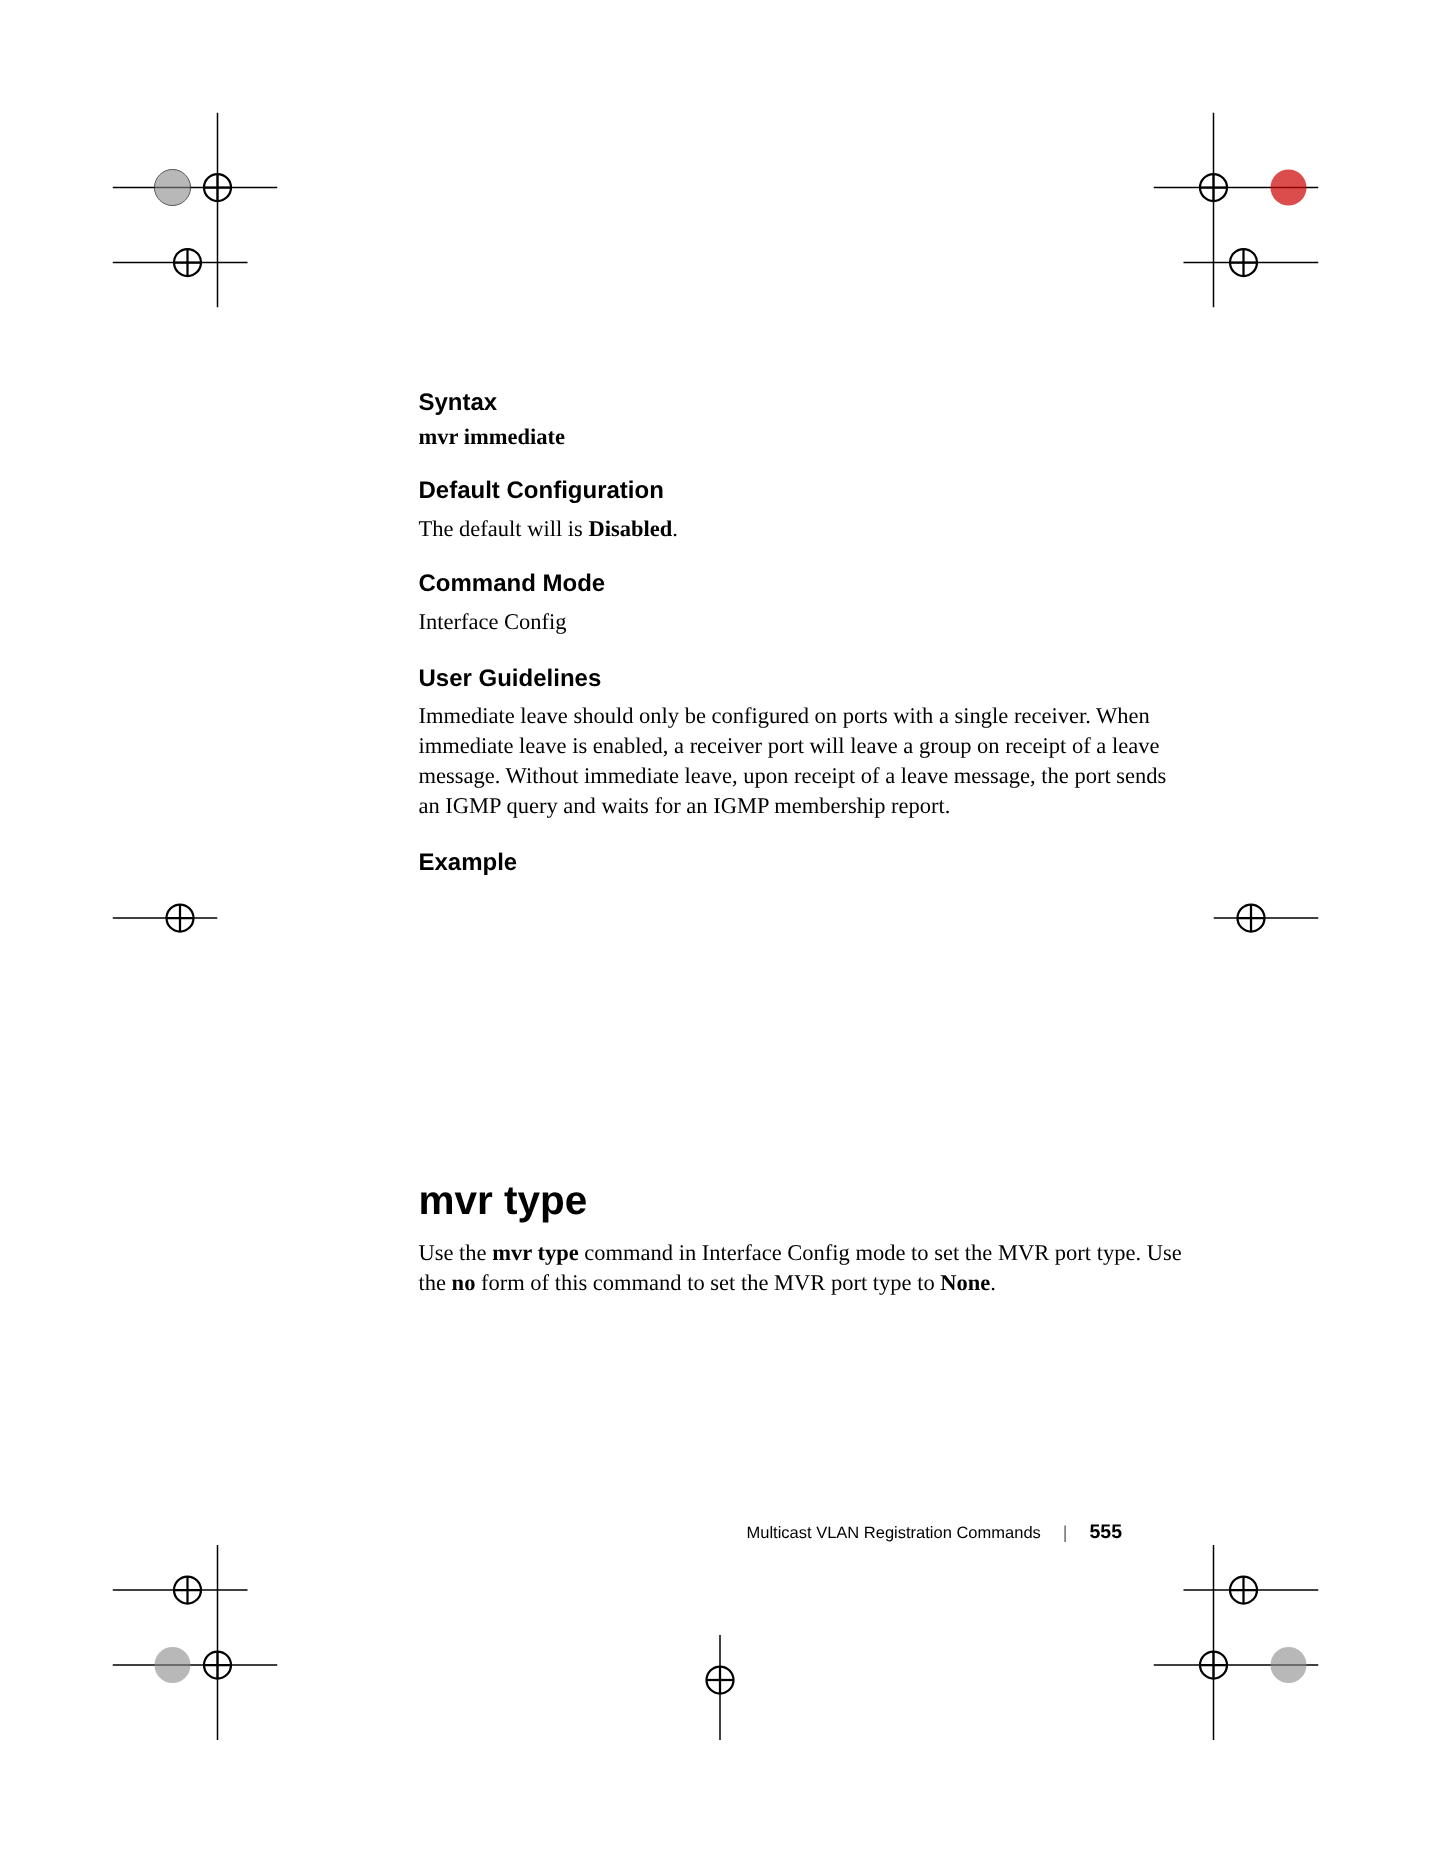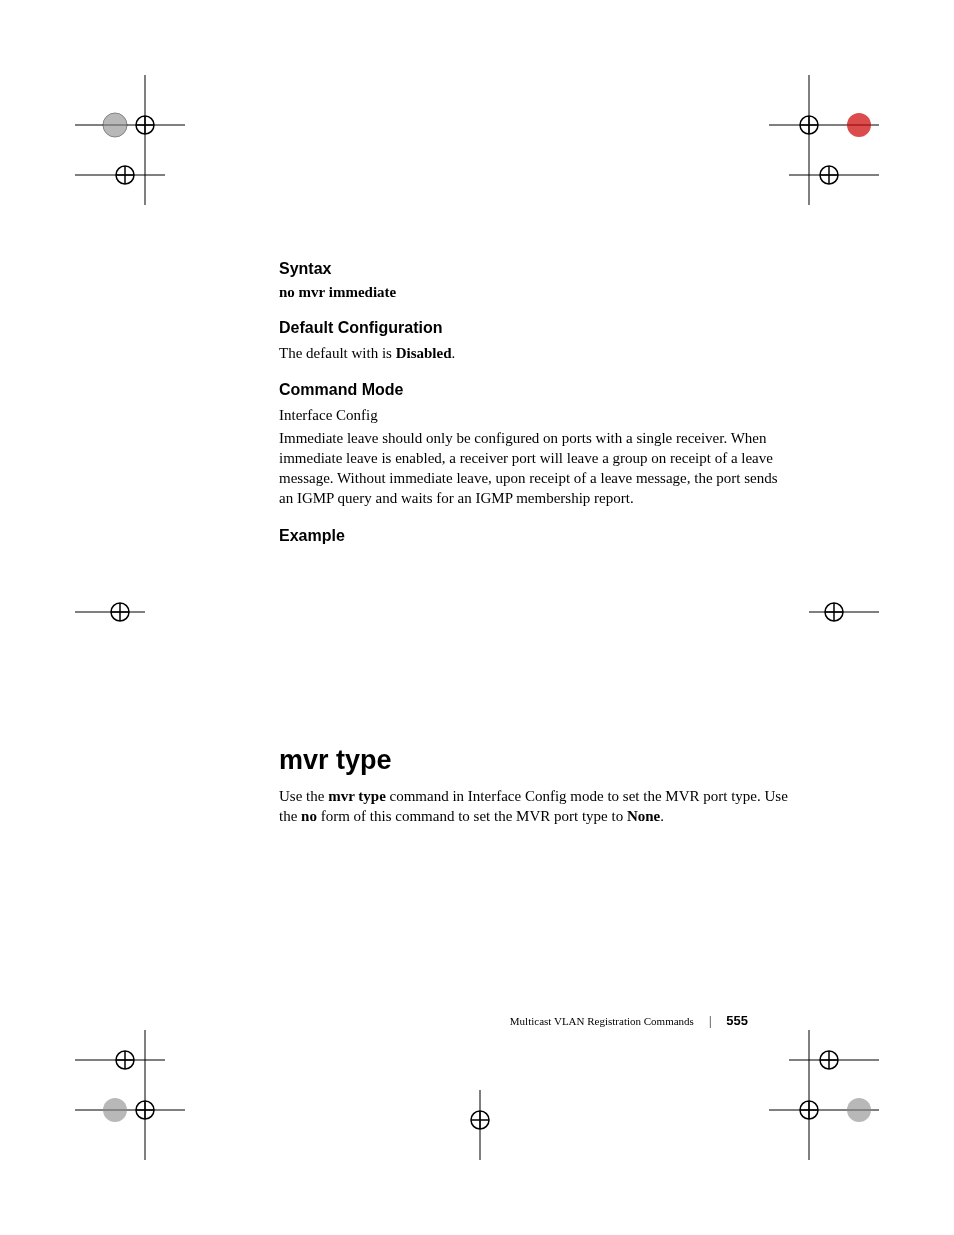--- a/index.html
+++ b/index.html
@@ -50,21 +50,21 @@
       margin-bottom: 10px;
     }
     .footer {
       position: absolute;
       bottom: 206px;
       right: 206px;
       font-size: 12px;
       text-align: right;
     }
     .footer-text {
-      font-family: Liberation Serif, serif;
+      font-family: Liberation Sans, sans-serif;
       font-size: 11px;
     }
     .footer-sep {
       margin: 0 12px;
       color: #000;
     }
     .footer-page {
       font-family: Arial, Helvetica, sans-serif;
       font-weight: bold;
       font-size: 13px;
@@ -175,31 +175,32 @@
     <line x1="30" y1="0" x2="30" y2="70" stroke="#000" stroke-width="1"></line>
     <circle cx="30" cy="30" r="9" fill="none" stroke="#000" stroke-width="1.5"></circle>
     <line x1="21" y1="30" x2="39" y2="30" stroke="#000" stroke-width="1.5"></line>
     <line x1="30" y1="21" x2="30" y2="39" stroke="#000" stroke-width="1.5"></line>
   </svg>
 </div>
 
 <div class="content">
 
   <div class="section-heading first">Syntax</div>
-  <div class="syntax-line">no mvr immediate</div>
+  <div class="syntax-line">mvr immediate</div>
 
 
   <div class="section-heading">Default Configuration</div>
   <div class="body-text">
-    <span>The default with is </span><span class="bold">Disabled</span><span>.</span>
+    <span>The default will is </span><span class="bold">Disabled</span><span>.</span>
   </div>
 
   <div class="section-heading">Command Mode</div>
   <div class="body-text">Interface Config</div>
 
+  <div class="section-heading">User Guidelines</div>
   <div class="body-text">Immediate leave should only be configured on ports with a single receiver. When immediate leave is enabled, a receiver port will leave a group on receipt of a leave message. Without immediate leave, upon receipt of a leave message, the port sends an IGMP query and waits for an IGMP membership report.</div>
 
   <div class="section-heading">Example</div>
 
   <div class="command-title">mvr type</div>
   <div class="body-text">
     <span>Use the </span><span class="bold">mvr type</span><span> command in Interface Config mode to set the MVR port type. Use the </span><span class="bold">no</span><span> form of this command to set the MVR port type to </span><span class="bold">None</span><span>.</span>
   </div>
 
 </div>

